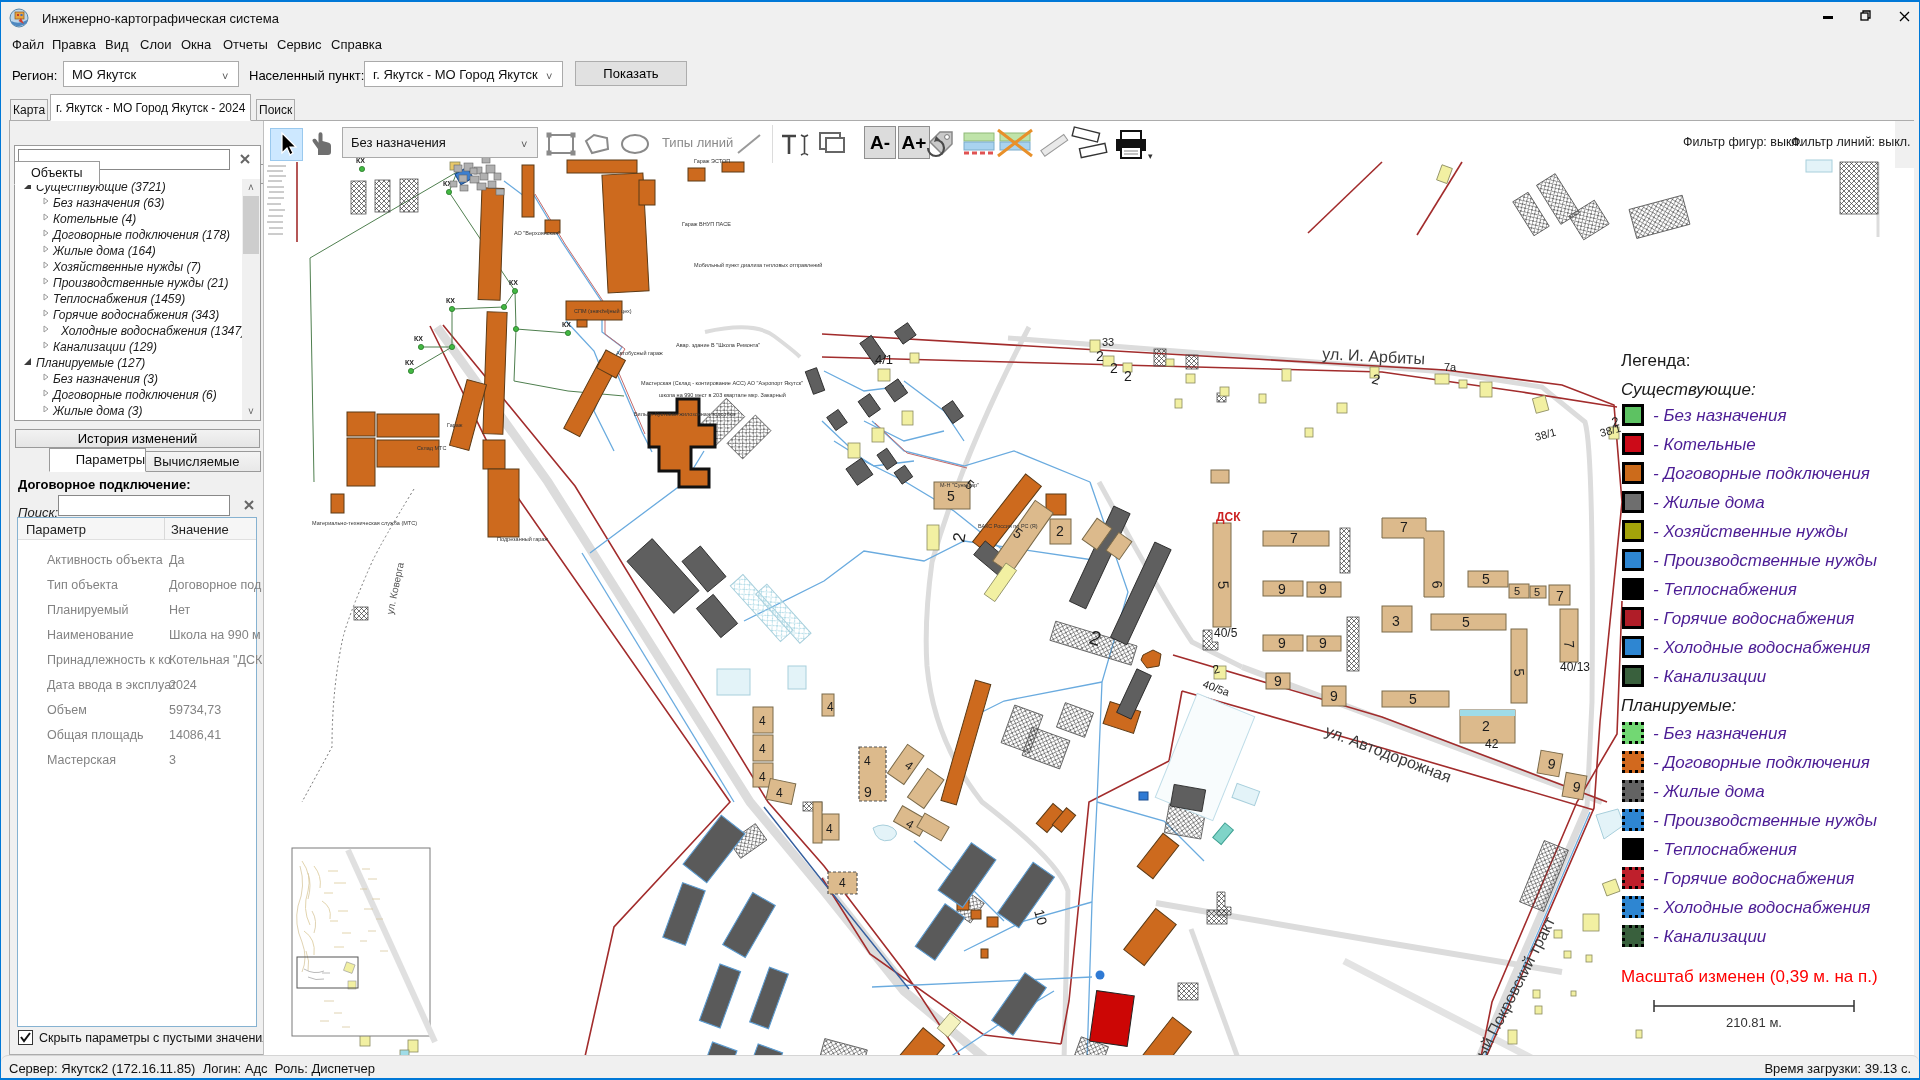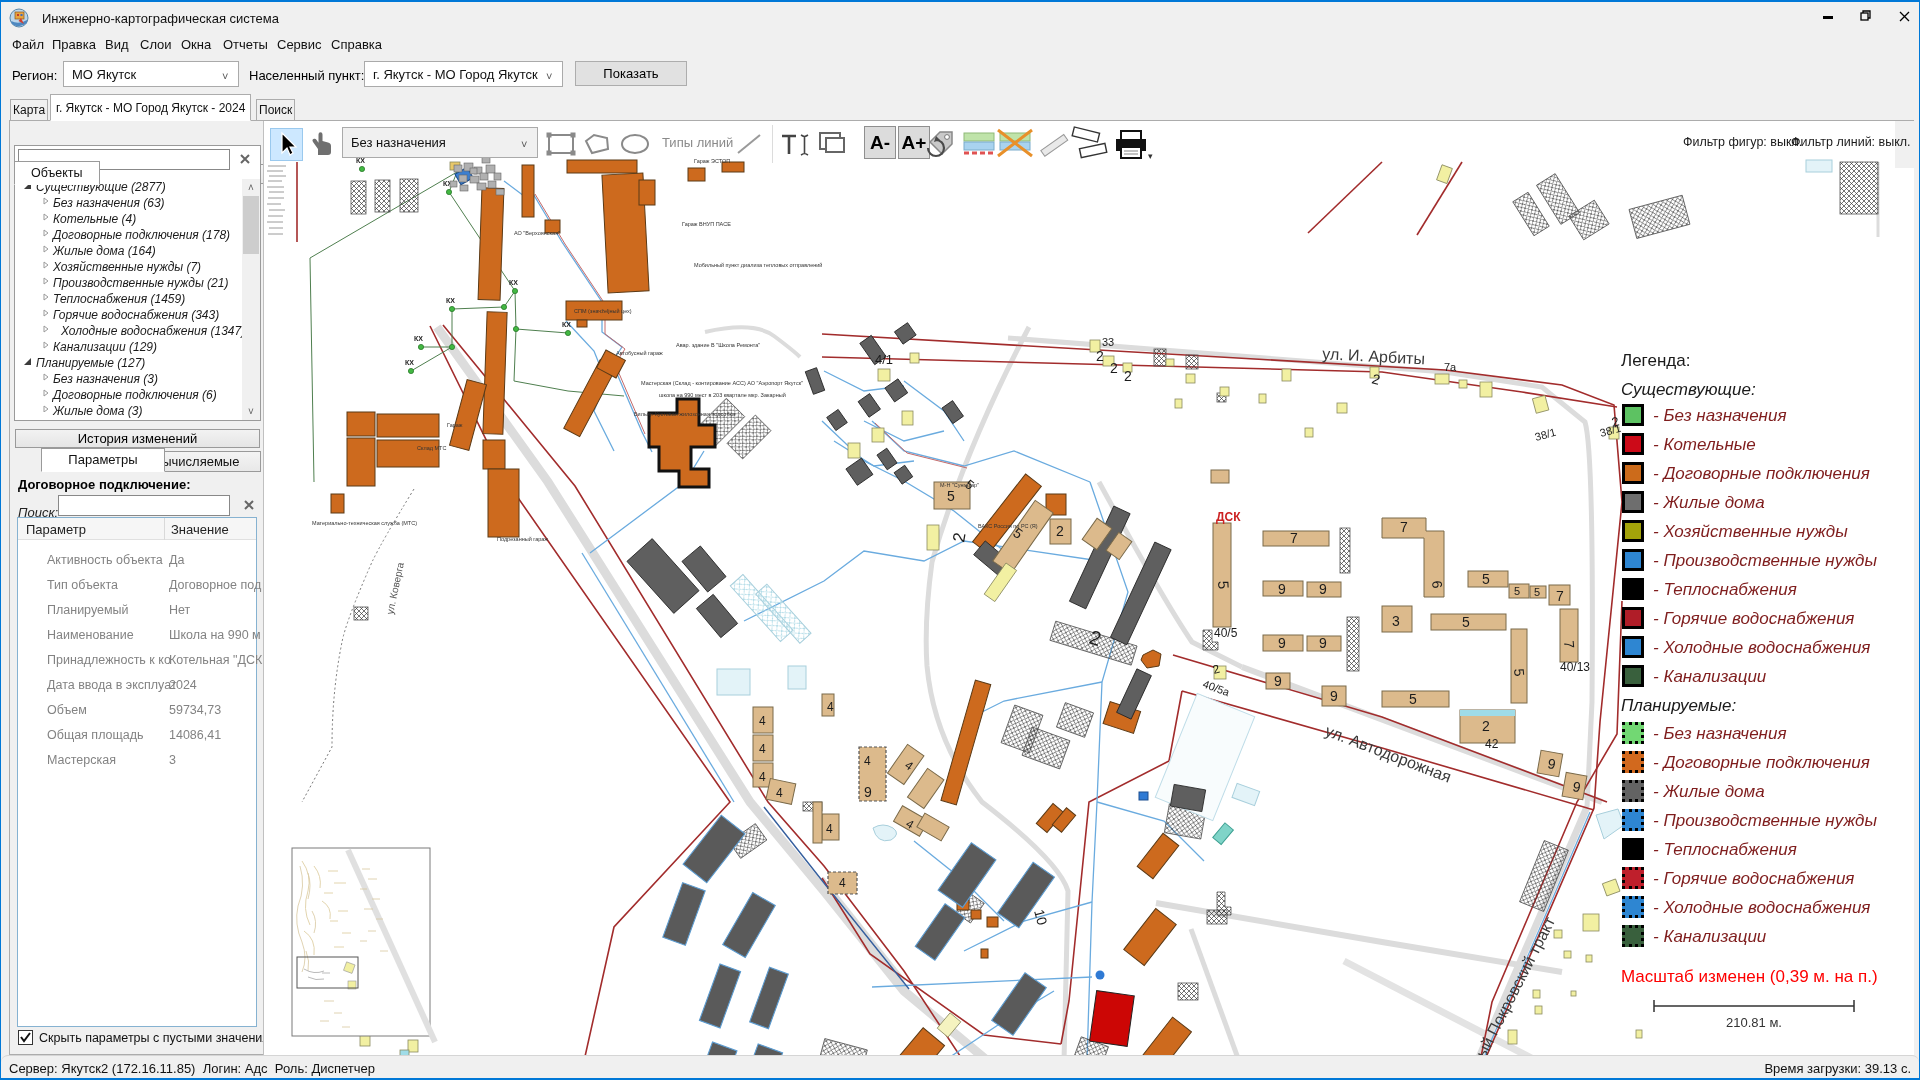--- a/index.html
+++ b/index.html
@@ -39,21 +39,21 @@
   #paramlbl { left:17px; top:475px; font-size:13px; font-weight:bold; color:#000; }
   #poisk { left:17px; top:503px; font-size:13px; font-style:italic; color:#222; }
   #searchbox2 { left:57px; top:493px; width:172px; height:21px; background:#fff; border:1px solid #888; }
   #ptable { left:16px; top:515px; width:240px; height:510px; background:#fff; border:1px solid #86b2d1; }
   .trow { position:absolute; font-size:12.5px; color:#838383; white-space:nowrap; }
   #chkrow { left:16px; top:1028px; font-size:12.5px; color:#111; }
   
   #map { left:262px; top:119px; width:1651px; height:934px; background:#fff; overflow:hidden; border-left:1px solid #c0c0c0; }
   .lsq { position:absolute; left:1358px; width:22px; height:22px; border:3px solid #000; }
   .lsq.pl { border:3px dotted #000; }
-  .llb { position:absolute; left:1389px; font-size:17px; font-style:italic; color:#7f1d1d; white-space:nowrap; }
+  .llb { position:absolute; left:1389px; font-size:17px; font-style:italic; color:#4c1d95; white-space:nowrap; }
   #status { left:0; top:1053px; width:100%; height:25px; background:#f0f0f0; border-top:1px solid #d5d5d5;
             font-size:13px; color:#111;border-radius:7px; }
   svg text { font-family:"Liberation Sans", sans-serif; }
 </style>
 </head>
 <body>
 
 <div class="abs" id="title">
   <svg class="abs" style="left:8px;top:6px" width="20" height="20" viewBox="0 0 20 20">
     <circle cx="10" cy="10" r="9" fill="#bcd6ea" stroke="#5b87a8" stroke-width="1"></circle>
@@ -103,21 +103,21 @@
 <div class="ltab active" style="left:13px">Объекты</div>
 <div class="ltab" style="left:76px">Неразмещенные (0)</div>
 <div class="ltab" style="left:196px">Другие</div>
 
 <div class="abs" id="treebox"></div>
 <div class="abs" id="searchbox1"></div>
 <svg class="abs" style="left:238px;top:151px" width="12" height="12" viewBox="0 0 12 12">
     <path d="M2 2 L10 10 M10 2 L2 10" stroke="#666" stroke-width="2"></path>
   </svg>
 <div class="tree">
-  <div style="left:35px;top:178px">Существующие (2877)</div>
+  <div style="left:35px;top:178px">Существующие (3721)</div>
   <div style="left:52px;top:194px">Без назначения (63)</div>
   <div style="left:52px;top:210px">Котельные (4)</div>
   <div style="left:52px;top:226px">Договорные подключения (178)</div>
   <div style="left:52px;top:242px">Жилые дома (164)</div>
   <div style="left:52px;top:258px">Хозяйственные нужды (7)</div>
   <div style="left:52px;top:274px">Производственные нужды (21)</div>
   <div style="left:52px;top:290px">Теплоснабжения (1459)</div>
   <div style="left:52px;top:306px">Горячие водоснабжения (343)</div>
   <div style="left:60px;top:322px">Холодные водоснабжения (1347)</div>
   <div style="left:52px;top:338px">Канализации (129)</div>
@@ -146,21 +146,21 @@
     <path d="M2 224 l4 3 -4 3 z"></path>
 </svg>
 
 <div class="abs" style="left:241px;top:177px;width:18px;height:241px;background:#f0f0f0">
   <div class="abs" style="left:0;top:0;width:18px;height:17px;color:#606060;font-size:10px;text-align:center;line-height:17px">˄</div>
   <div class="abs" style="left:1px;top:17px;width:16px;height:58px;background:#cdcdcd"></div>
   <div class="abs" style="left:0;top:224px;width:18px;height:17px;color:#606060;font-size:10px;text-align:center;line-height:17px">˅</div>
 </div>
 <div class="abs" id="histbtn">История изменений</div>
 
-<div class="ptab" style="left:40px;top:448px;width:124px;height:20px;background:#fff;border-bottom:1px solid #fff;height:24px;top:446px;text-align:center;line-height:22px;z-index:4">Параметры</div>
+<div class="ptab" style="left:48px;top:448px;width:97px;height:20px;background:#fff;border-bottom:1px solid #fff;height:24px;top:446px;text-align:right;line-height:22px;z-index:4">Параметры</div>
 <div class="ptab" style="left:131px;top:449px;width:129px;height:21px;text-align:center;line-height:19px">Вычисляемые</div>
 <div class="abs" id="paramlbl">Договорное подключение:</div>
 <div class="abs" id="poisk">Поиск:</div>
 <div class="abs" id="searchbox2"></div>
 <svg class="abs" style="left:242px;top:497px" width="12" height="12" viewBox="0 0 12 12">
     <path d="M2 2 L10 10 M10 2 L2 10" stroke="#666" stroke-width="2"></path>
   </svg>
 <div class="abs" id="ptable">
   <div class="abs" style="left:0;top:0;width:238px;height:22px;background:#f6f6f6;border-bottom:1px solid #e0e0e0"></div>
   <div class="abs" style="left:8px;top:4px;font-size:13px;color:#222">Параметр</div>

